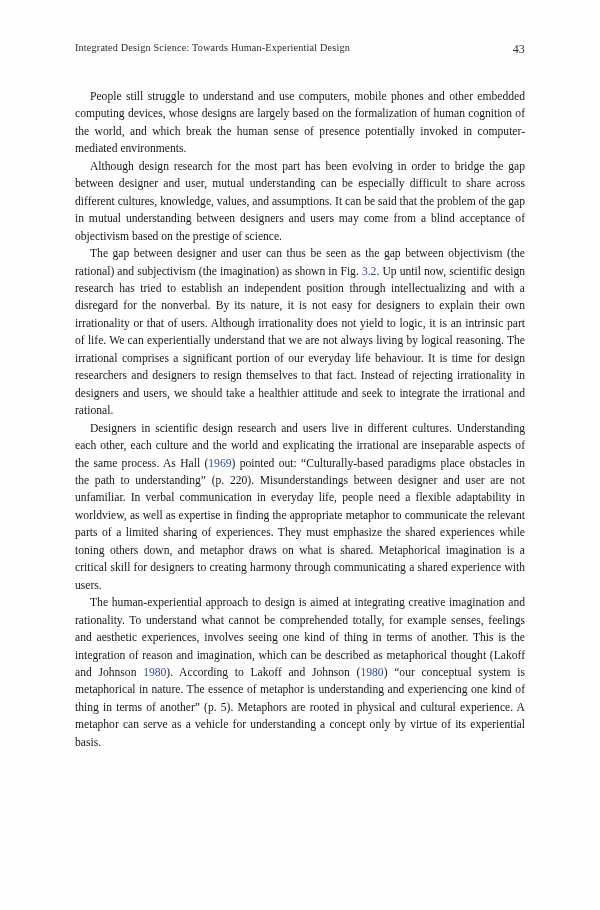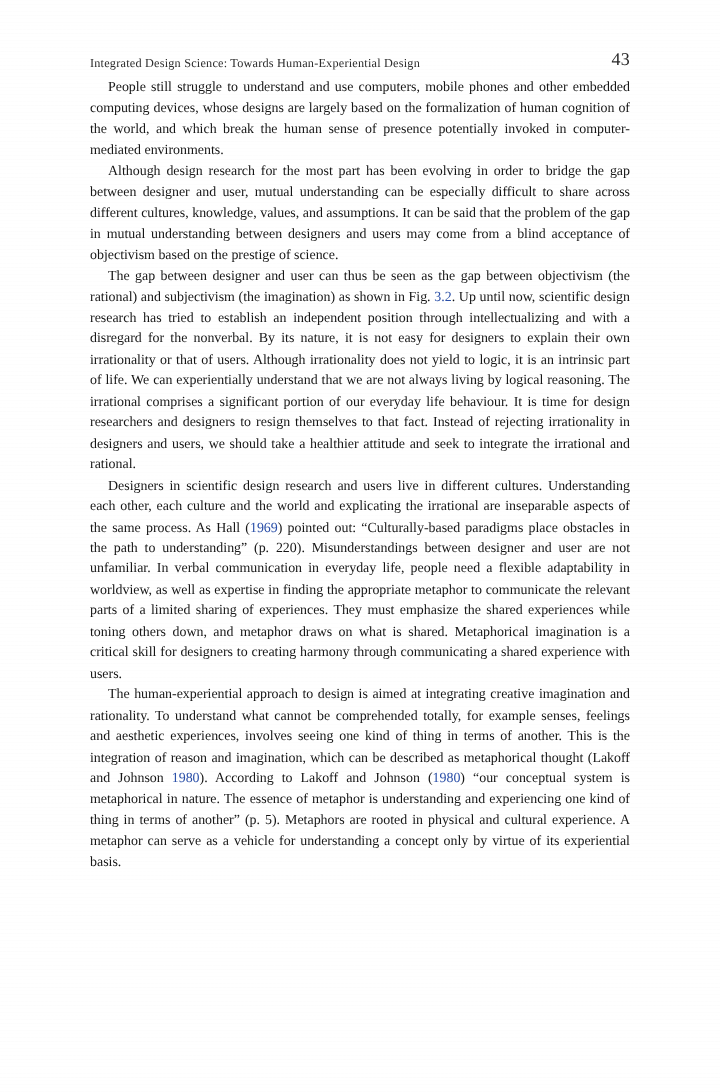--- a/index.html
+++ b/index.html
@@ -17,34 +17,34 @@
     color: #1a1a1a;
     -webkit-font-smoothing: antialiased;
   }
   .running-head {
     position: absolute;
     top: 42px;
     left: 75px;
     width: 450px;
     display: flex;
     justify-content: space-between;
-    align-items: flex-end;
+    align-items: flex-start;
     font-size: 10.2px;
     letter-spacing: 0.18px;
     color: #2b2b2b;
   }
   .running-head .head-title {
     white-space: nowrap;
   }
   .running-head .folio {
-    font-size: 15px;
+    font-size: 12px;
   }
   .body-col {
     position: absolute;
-    top: 64px;
+    top: 88px;
     left: 75px;
     width: 450px;
     font-size: 11.6px;
     line-height: 17.45px;
     text-align: justify;
     text-justify: inter-word;
     color: #161616;
   }
   .body-col p {
     margin: 0;

